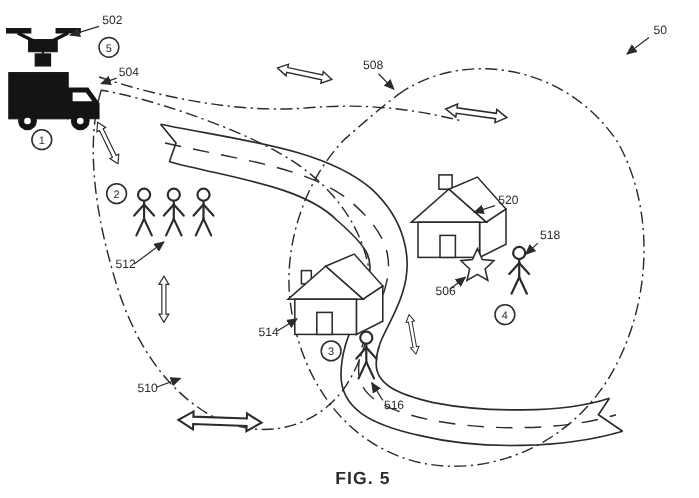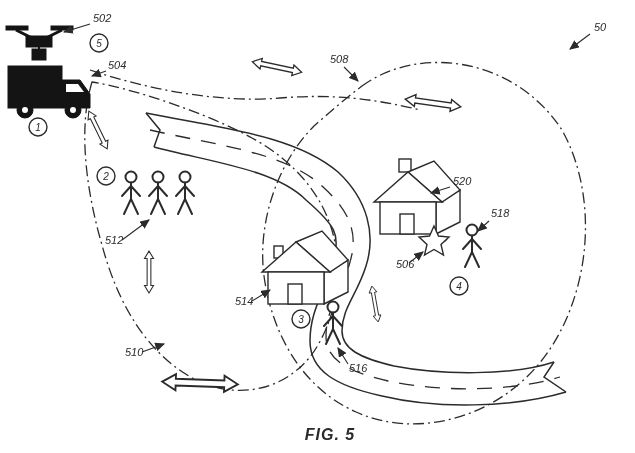--- a/index.html
+++ b/index.html
@@ -1,17 +1,17 @@
 <!DOCTYPE html>
 <html style="--line: #2b2b2b; --fill: #141414; --background: #ffffff;"><head>
 <meta charset="utf-8">
 <style>
   :root { --line:#2b2b2b; --fill:#141414; --background:#ffffff; }
   html,body { margin:0; padding:0; background:var(--background); }
-  .stage { width:635px; height:453px; position:relative; background:var(--background);font-style:italic; }
+  .stage { width:635px; height:453px; position:relative; background:var(--background); }
   svg { display:block; }
   .ln      { fill:none; stroke:var(--line); stroke-width:1.5; }
   .dashdot { fill:none; stroke:var(--line); stroke-width:1.3; stroke-dasharray:11 4 2 4; }
   .dashed  { fill:none; stroke:var(--line); stroke-width:1.3; stroke-dasharray:15 11; }
   .wfill   { fill:#ffffff; stroke:var(--line); stroke-width:1.4; }
   .blk     { fill:var(--fill); stroke:var(--fill); stroke-width:1; }
   .person  { fill:none; stroke:var(--line); stroke-width:2; stroke-linecap:round; }
   .person circle { fill:#ffffff; }
   .ldr     { fill:none; stroke:var(--line); stroke-width:1.1; marker-end:url(#ah); }
   .mk      { fill:var(--line); }

